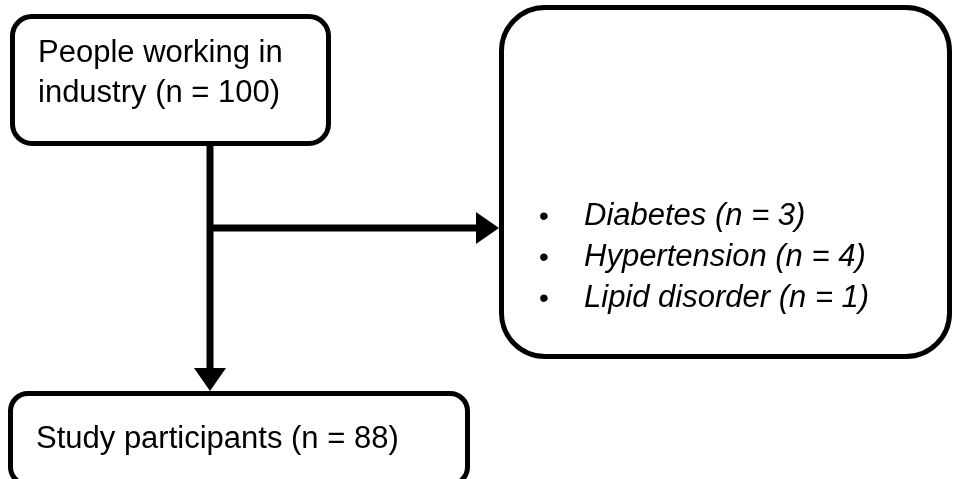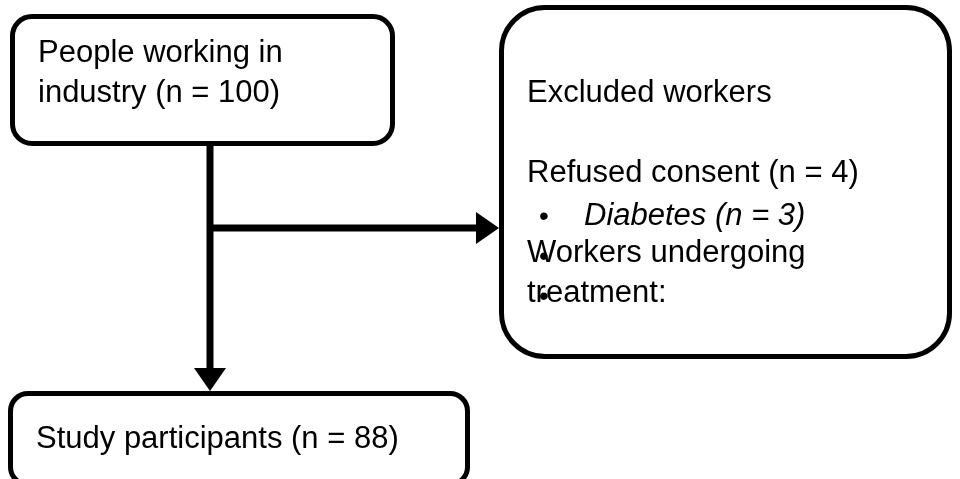--- a/index.html
+++ b/index.html
@@ -29,21 +29,21 @@
   }
   .node-box {
     position: absolute;
     box-sizing: border-box;
     background: #ffffff;
     border: 5px solid #000000;
   }
   #node-source {
     left: 10px;
     top: 14px;
-    width: 385px;
+    width: 321px;
     height: 132px;
     border-radius: 22px;
   }
   #node-excluded {
     left: 499px;
     top: 5px;
     width: 453px;
     height: 354px;
     border-radius: 46px;
   }
@@ -119,36 +119,32 @@
 
     <polygon points="194,368 226,368 210,391" fill="#000000"></polygon>
   </svg>
 
   <div class="node-box" id="node-source">
     <div class="node-text">People working in
 industry (n = 100)</div>
   </div>
 
   <div class="node-box" id="node-excluded">
-    <div class="node-text">
-      <span>Excluded workers</span><br>
-      <span>Refused consent (n = 4)</span><br>
-      <span>Workers undergoing
-treatment:</span>
-    </div>
     <ul class="bullet-list">
       <li class="bullet-item">
         <span class="bullet-dot">•</span>
         <span class="bullet-label">Diabetes (n = 3)</span>
       </li>
       <li class="bullet-item">
         <span class="bullet-dot">•</span>
+        <span class="bullet-label">Hypertension (n = 4)</span>
       </li>
       <li class="bullet-item">
         <span class="bullet-dot">•</span>
+        <span class="bullet-label">Lipid disorder (n = 1)</span>
       </li>
     </ul>
   </div>
 
   <div class="node-box" id="node-participants">
     <div class="node-text">Study participants (n = 88)</div>
   </div>
 
 </div>
 

